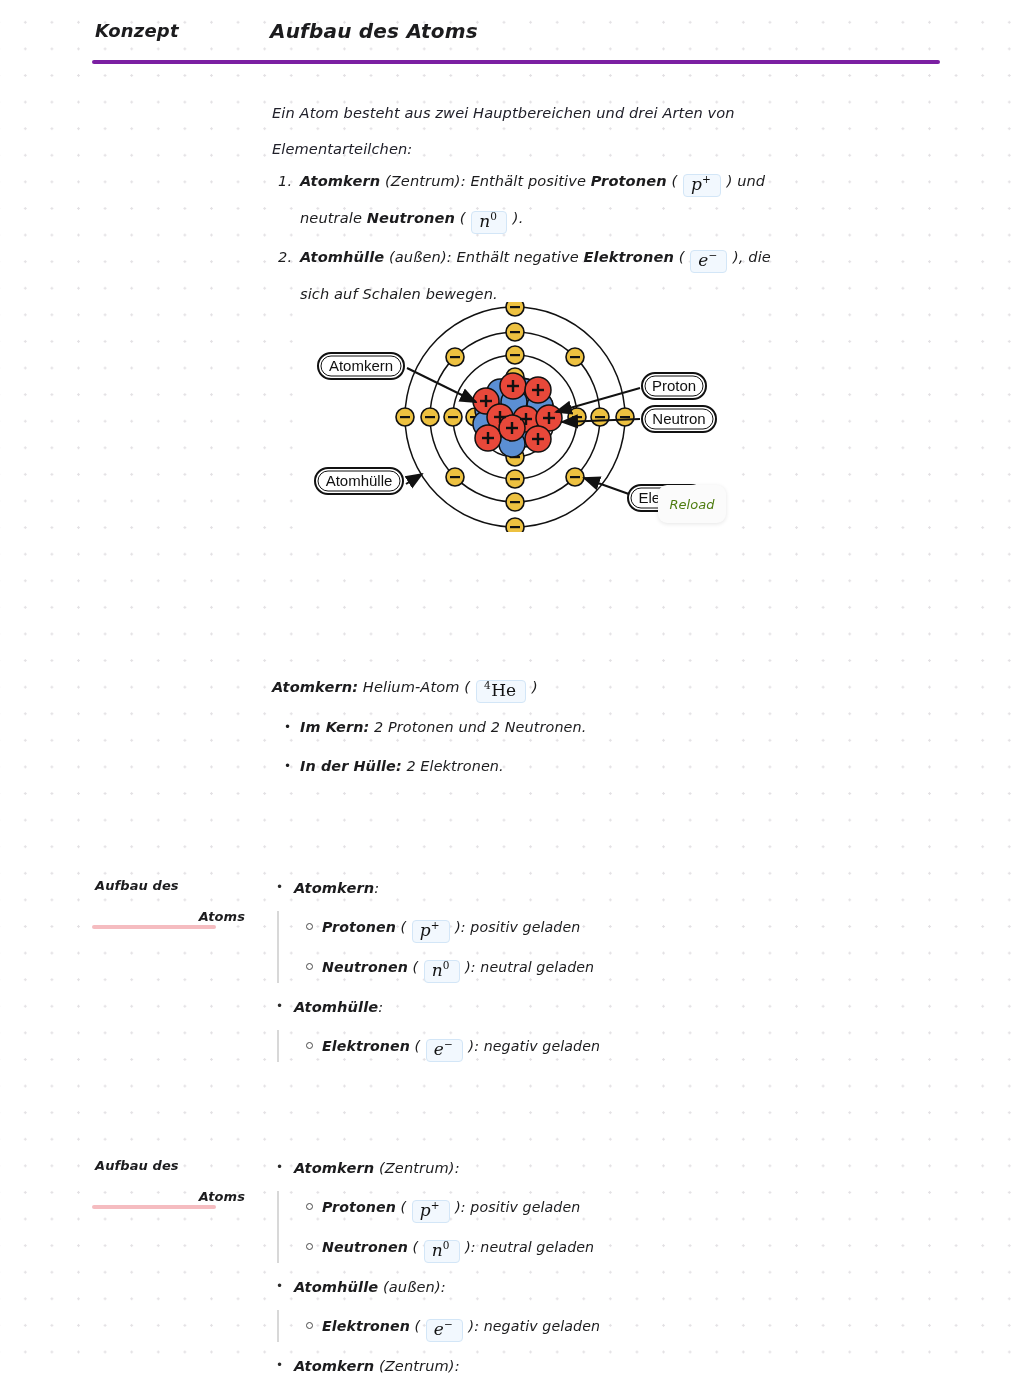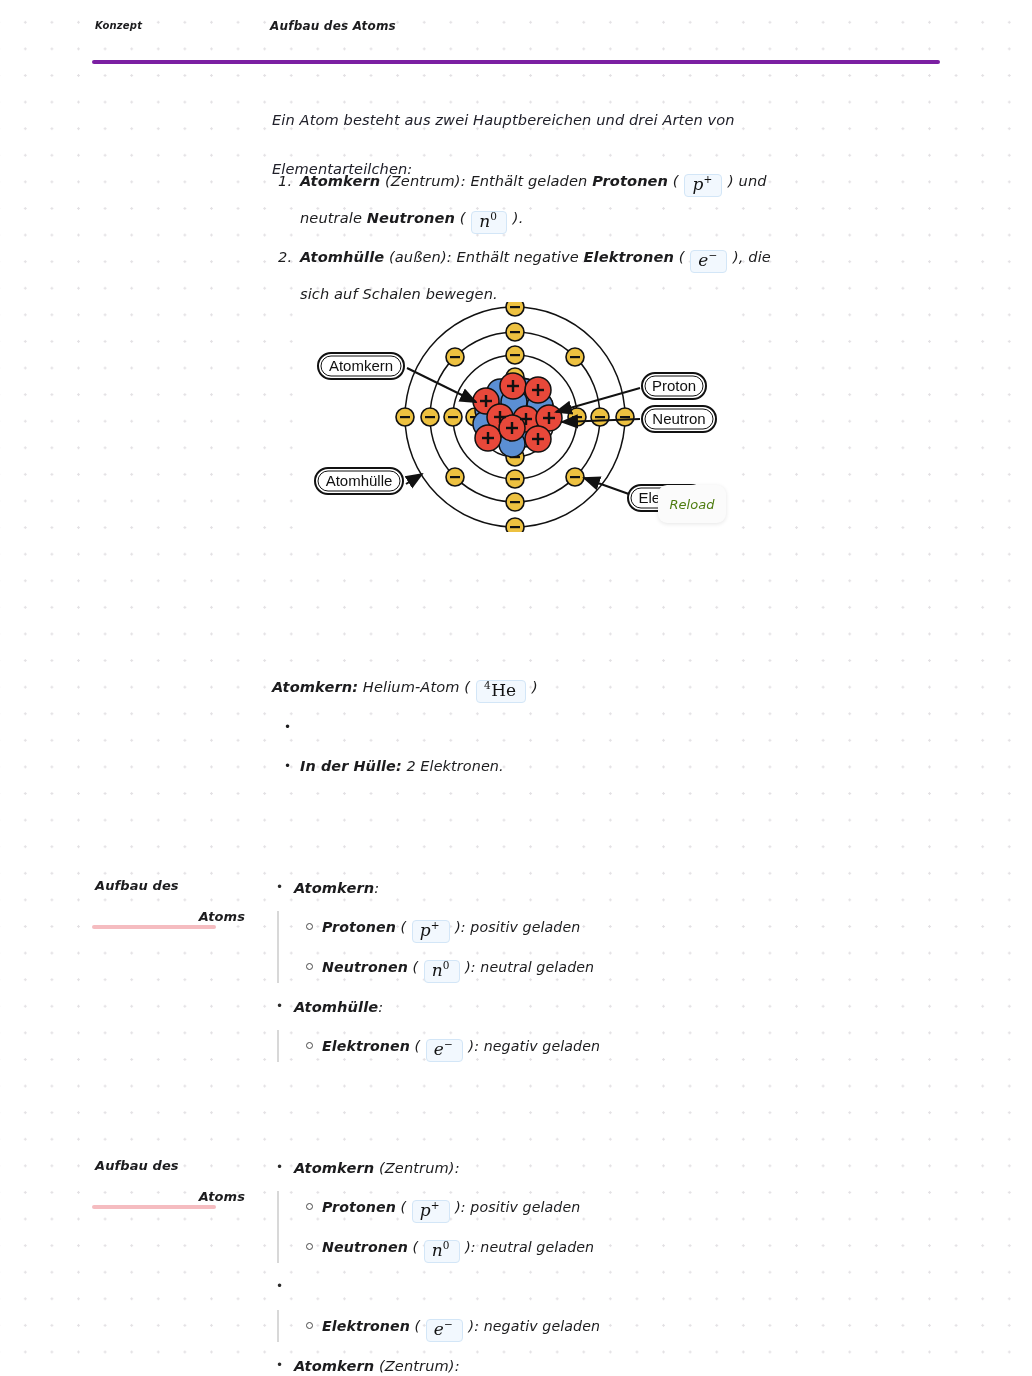--- a/index.html
+++ b/index.html
@@ -29,51 +29,51 @@
   
   .header {
     position: absolute;
     left: 0; top: 0; right: 0;
     height: 70px;
   }
   .kicker {
     position: absolute;
     left: 95px;
     top: 20px;
-    font-size: 10px;
+    font-size: 18px;
     font-weight: 700;
     font-style: italic;
     letter-spacing: 0.2px;
   }
   .doc-title {
     position: absolute;
     left: 270px;
     top: 19px;
-    font-size: 12px;
+    font-size: 20px;
     font-weight: 700;
     font-style: italic;
     letter-spacing: 0.2px;
   }
   .header-rule {
     position: absolute;
     left: 92px;
     top: 60px;
     width: 848px;
     height: 4px;
     background: #7b1fa2;
     border-radius: 2px;
   }
 
   .para {
     position: absolute;
     left: 272px;
     width: 470px;
     font-size: 14.6px;
     font-style: italic;
-    line-height: 49px;
+    line-height: 36px;
     color: #20202a;
   }
 
   
   .olist {
     position: absolute;
     left: 272px;
     width: 500px;
   }
   .oitem {
@@ -258,21 +258,21 @@
   <div class="doc-title hw">Aufbau des Atoms</div>
   <div class="header-rule"></div>
 </div>
 
 <div class="para hw" style="top:95px;">Ein Atom besteht aus zwei Hauptbereichen und drei Arten von Elementarteilchen:</div>
 
 <div class="olist" style="top:162px;">
 
   <div class="oitem hw">
     <span class="onum">1.</span>
-    <span class="otext"><b>Atomkern</b><span> (Zentrum): Enthält geladen </span><b>Protonen</b><span> ( </span><span class="mchip"><i>p</i><span class="sup">+</span></span><span> ) und neutrale </span><b>Neutronen</b><span> ( </span><span class="mchip"><i>n</i><span class="sup">0</span></span><span> ).</span></span>
+    <span class="otext"><b>Atomkern</b><span> (Zentrum): Enthält positive </span><b>Protonen</b><span> ( </span><span class="mchip"><i>p</i><span class="sup">+</span></span><span> ) und neutrale </span><b>Neutronen</b><span> ( </span><span class="mchip"><i>n</i><span class="sup">0</span></span><span> ).</span></span>
   </div>
 
   <div class="oitem hw">
     <span class="onum">2.</span>
     <span class="otext"><b>Atomhülle</b><span> (außen): Enthält negative </span><b>Elektronen</b><span> ( </span><span class="mchip"><i>e</i><span class="sup">−</span></span><span> ), die sich auf Schalen bewegen.</span></span>
   </div>
 
 </div>
 
 <div class="figure">
@@ -475,20 +475,21 @@
 </div>
 
 <div class="reload-btn">Reload</div>
 
 <div class="beispiel" style="top:668px;">
   <div class="b-head hw"><b>Atomkern:</b><span> Helium-Atom ( </span><span class="mchip"><span class="pre">4</span><span class="up">He</span></span><span> )</span></div>
 
   <div class="small-list">
     <div class="small-row hw">
       <span class="small-dot">•</span>
+      <span><b>Im Kern:</b><span> 2 Protonen und 2 Neutronen.</span></span>
     </div>
     <div class="small-row hw">
       <span class="small-dot">•</span>
       <span><b>In der Hülle:</b><span> 2 Elektronen.</span></span>
     </div>
   </div>
 </div>
 
 <div class="section">
   <div class="sec-label hw" style="left:95px; top:870px;">
@@ -550,20 +551,21 @@
         <span><b>Protonen</b><span> ( </span><span class="mchip"><i>p</i><span class="sup">+</span></span><span> ): </span><span>positiv geladen</span></span>
       </div>
       <div class="sub-row hw">
         <span class="sub-dot"><i></i></span>
         <span><b>Neutronen</b><span> ( </span><span class="mchip"><i>n</i><span class="sup">0</span></span><span> ): </span><span>neutral geladen</span></span>
       </div>
     </div>
 
     <div class="brow hw">
       <span class="bdot">•</span>
+      <span><b>Atomhülle</b><span> (außen):</span></span>
     </div>
     <div class="sub-wrap">
       <div class="sub-rule"></div>
       <div class="sub-row hw">
         <span class="sub-dot"><i></i></span>
         <span><b>Elektronen</b><span> ( </span><span class="mchip"><i>e</i><span class="sup">−</span></span><span> ): </span><span>negativ geladen</span></span>
       </div>
     </div>
 
     <div class="brow hw">

